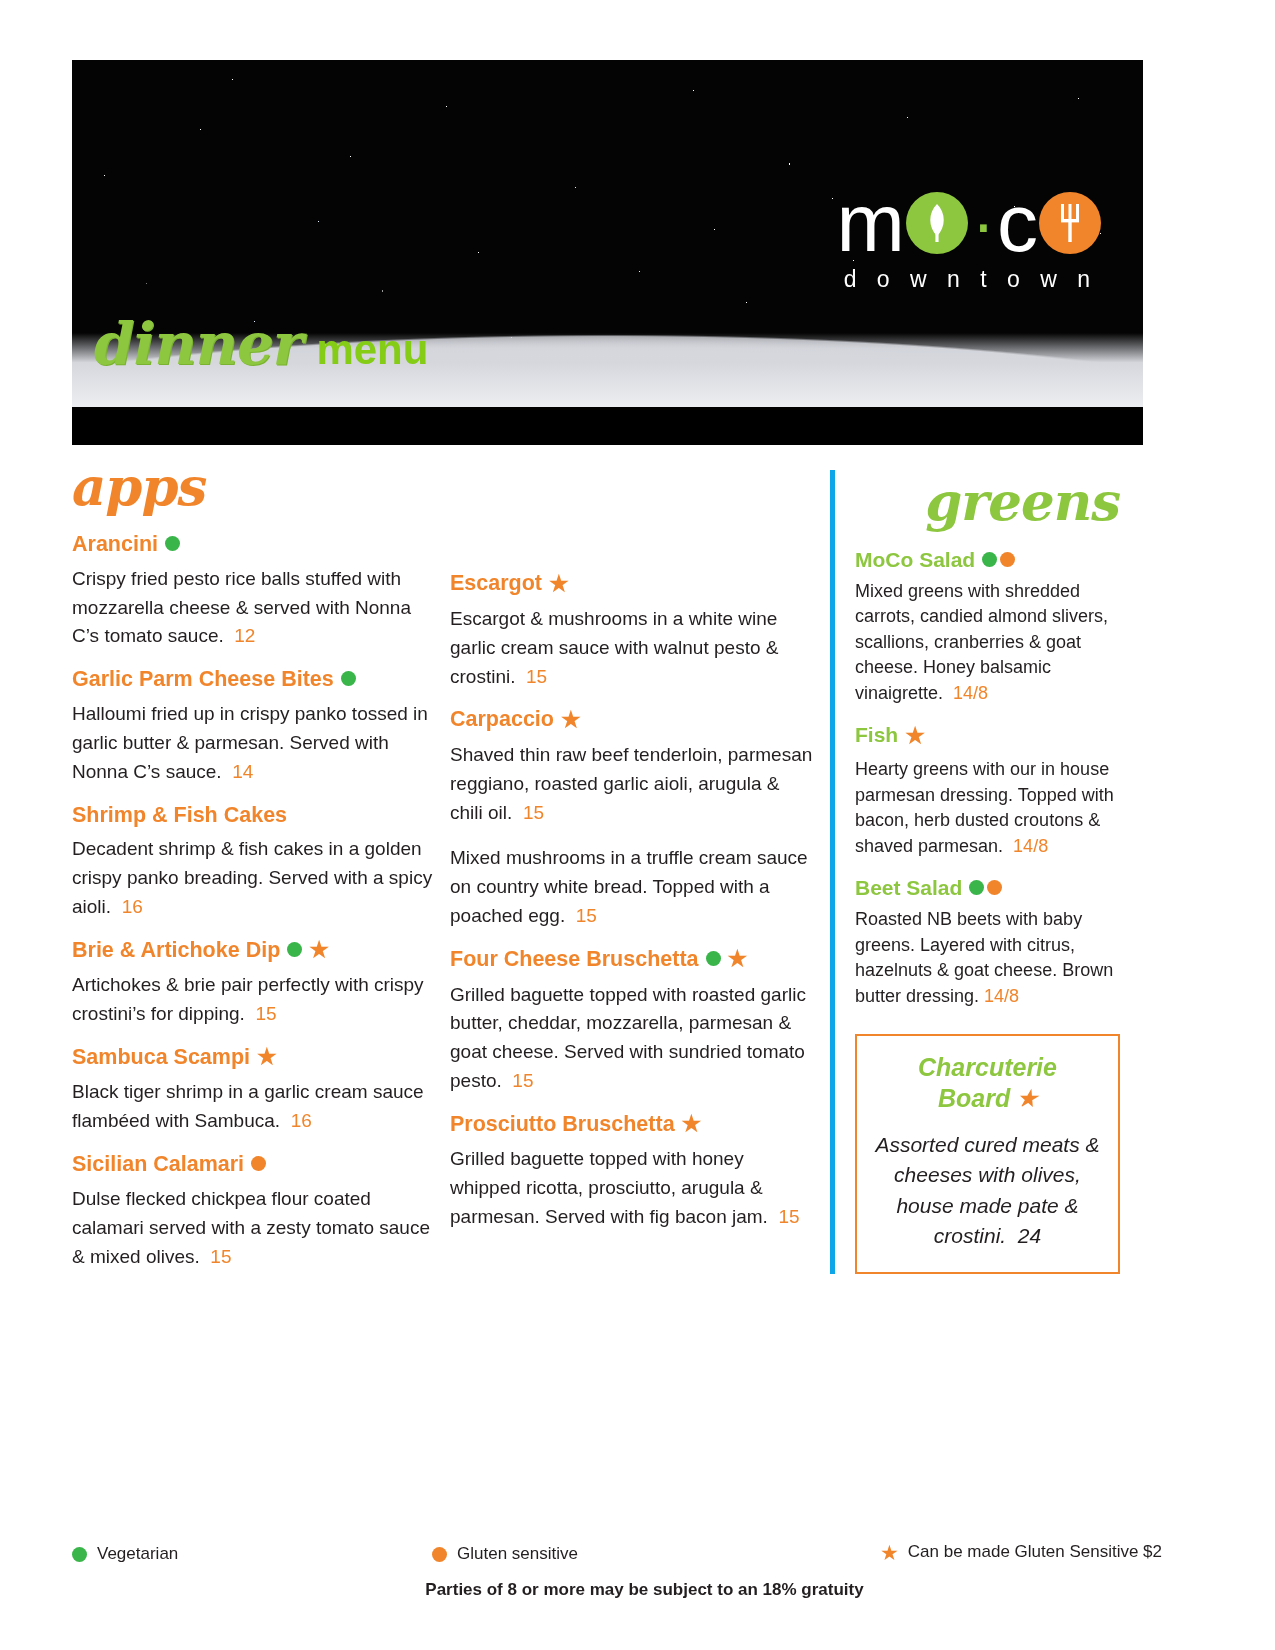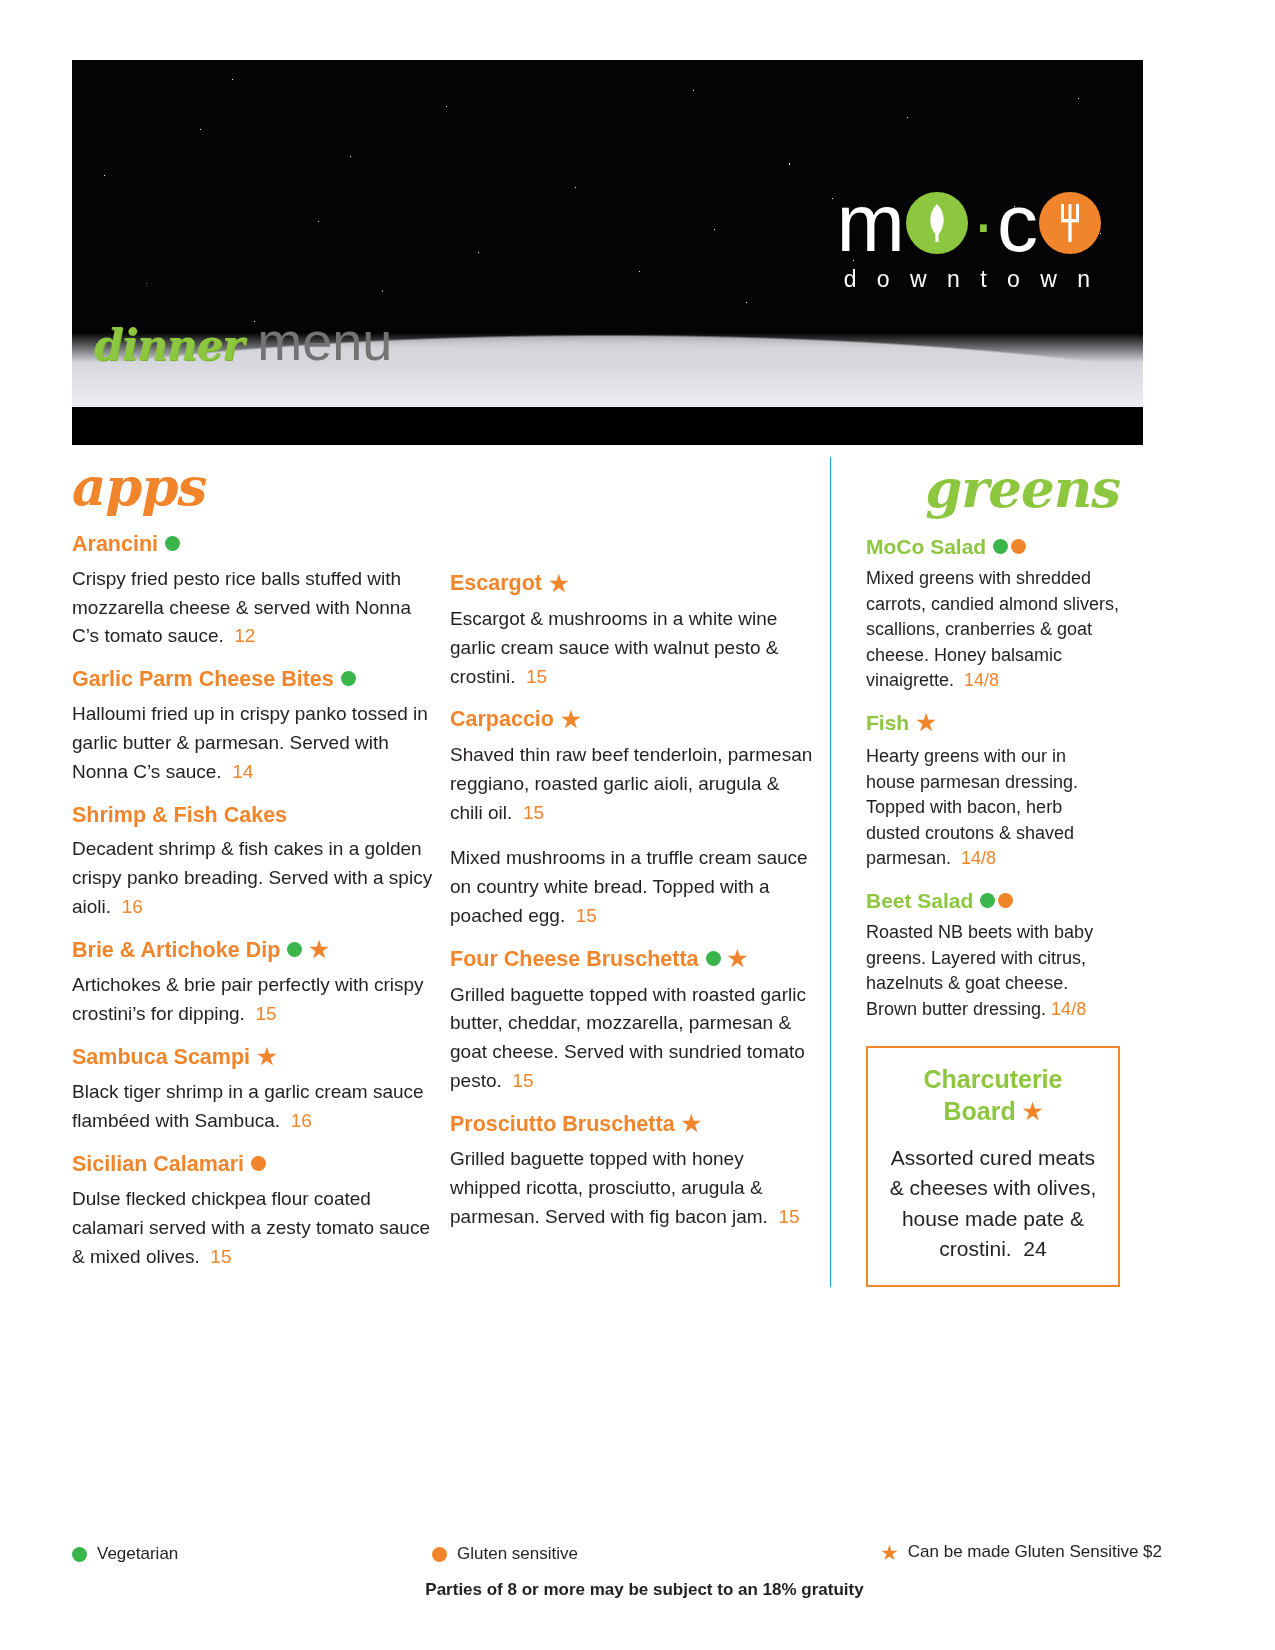--- a/index.html
+++ b/index.html
@@ -72,30 +72,30 @@
   }
 
   .dinner-title {
     position: absolute; left: 22px; top: 250px;
     white-space: nowrap;
   }
   .dinner-word {
     font-family: "DejaVu Serif", serif;
     font-style: italic;
     font-weight: 700;
-    font-size: 42px;
+    font-size: 58px;
     color: #8DC63F;
     letter-spacing: -1px;
     text-shadow: 1px 1px 0 #7ab32f;
   }
   .menu-word {
     font-family: "Liberation Sans", sans-serif;
-    font-weight: 400;
-    font-size: 54px;
-    color: #737373;
+    font-weight: 700;
+    font-size: 42px;
+    color: #84cc16;
     margin-left: 14px;
   }
 
   
   .logo {
     position: absolute; right: 40px; top: 120px;
     width: 340px; height: 140px;
   }
   .logo-line {
     display: flex; align-items: center; justify-content: flex-end;
@@ -146,22 +146,22 @@
     width: 1090px;
   }
   .cols {
     display: flex;
     align-items: center;
   }
   .col-apps1 { width: 378px; padding-right: 16px; }
   .col-apps2 { width: 380px; padding-right: 16px; }
   .col-greens {
     width: 290px;
-    padding-left: 35px;
-    border-left: 1px solid #0ea5e9;
+    padding-left: 20px;
+    border-left: 5px solid #0ea5e9;
     position: relative;
   }
 
   .item { margin-bottom: 17px; }
   .item-name {
     font-size: 21.5px;
     font-weight: 700;
     color: #F1852B;
     margin-bottom: 8px;
     line-height: 1.1;
@@ -200,20 +200,21 @@
   
   .apps-head-row { height: 78px; }
   .greens-head-row { height: 78px; text-align: right; }
 
   
   .charcuterie {
     border: 2px solid #F1852B;
     margin-top: 24px;
     padding: 16px 14px 20px;
     text-align: center;
+    font-style: italic;
   }
   .charc-title {
     color: #8DC63F;
     font-weight: 700;
     font-size: 25px;
     line-height: 1.25;
   }
   .charc-desc {
     font-size: 21px;
     color: #231f20;

